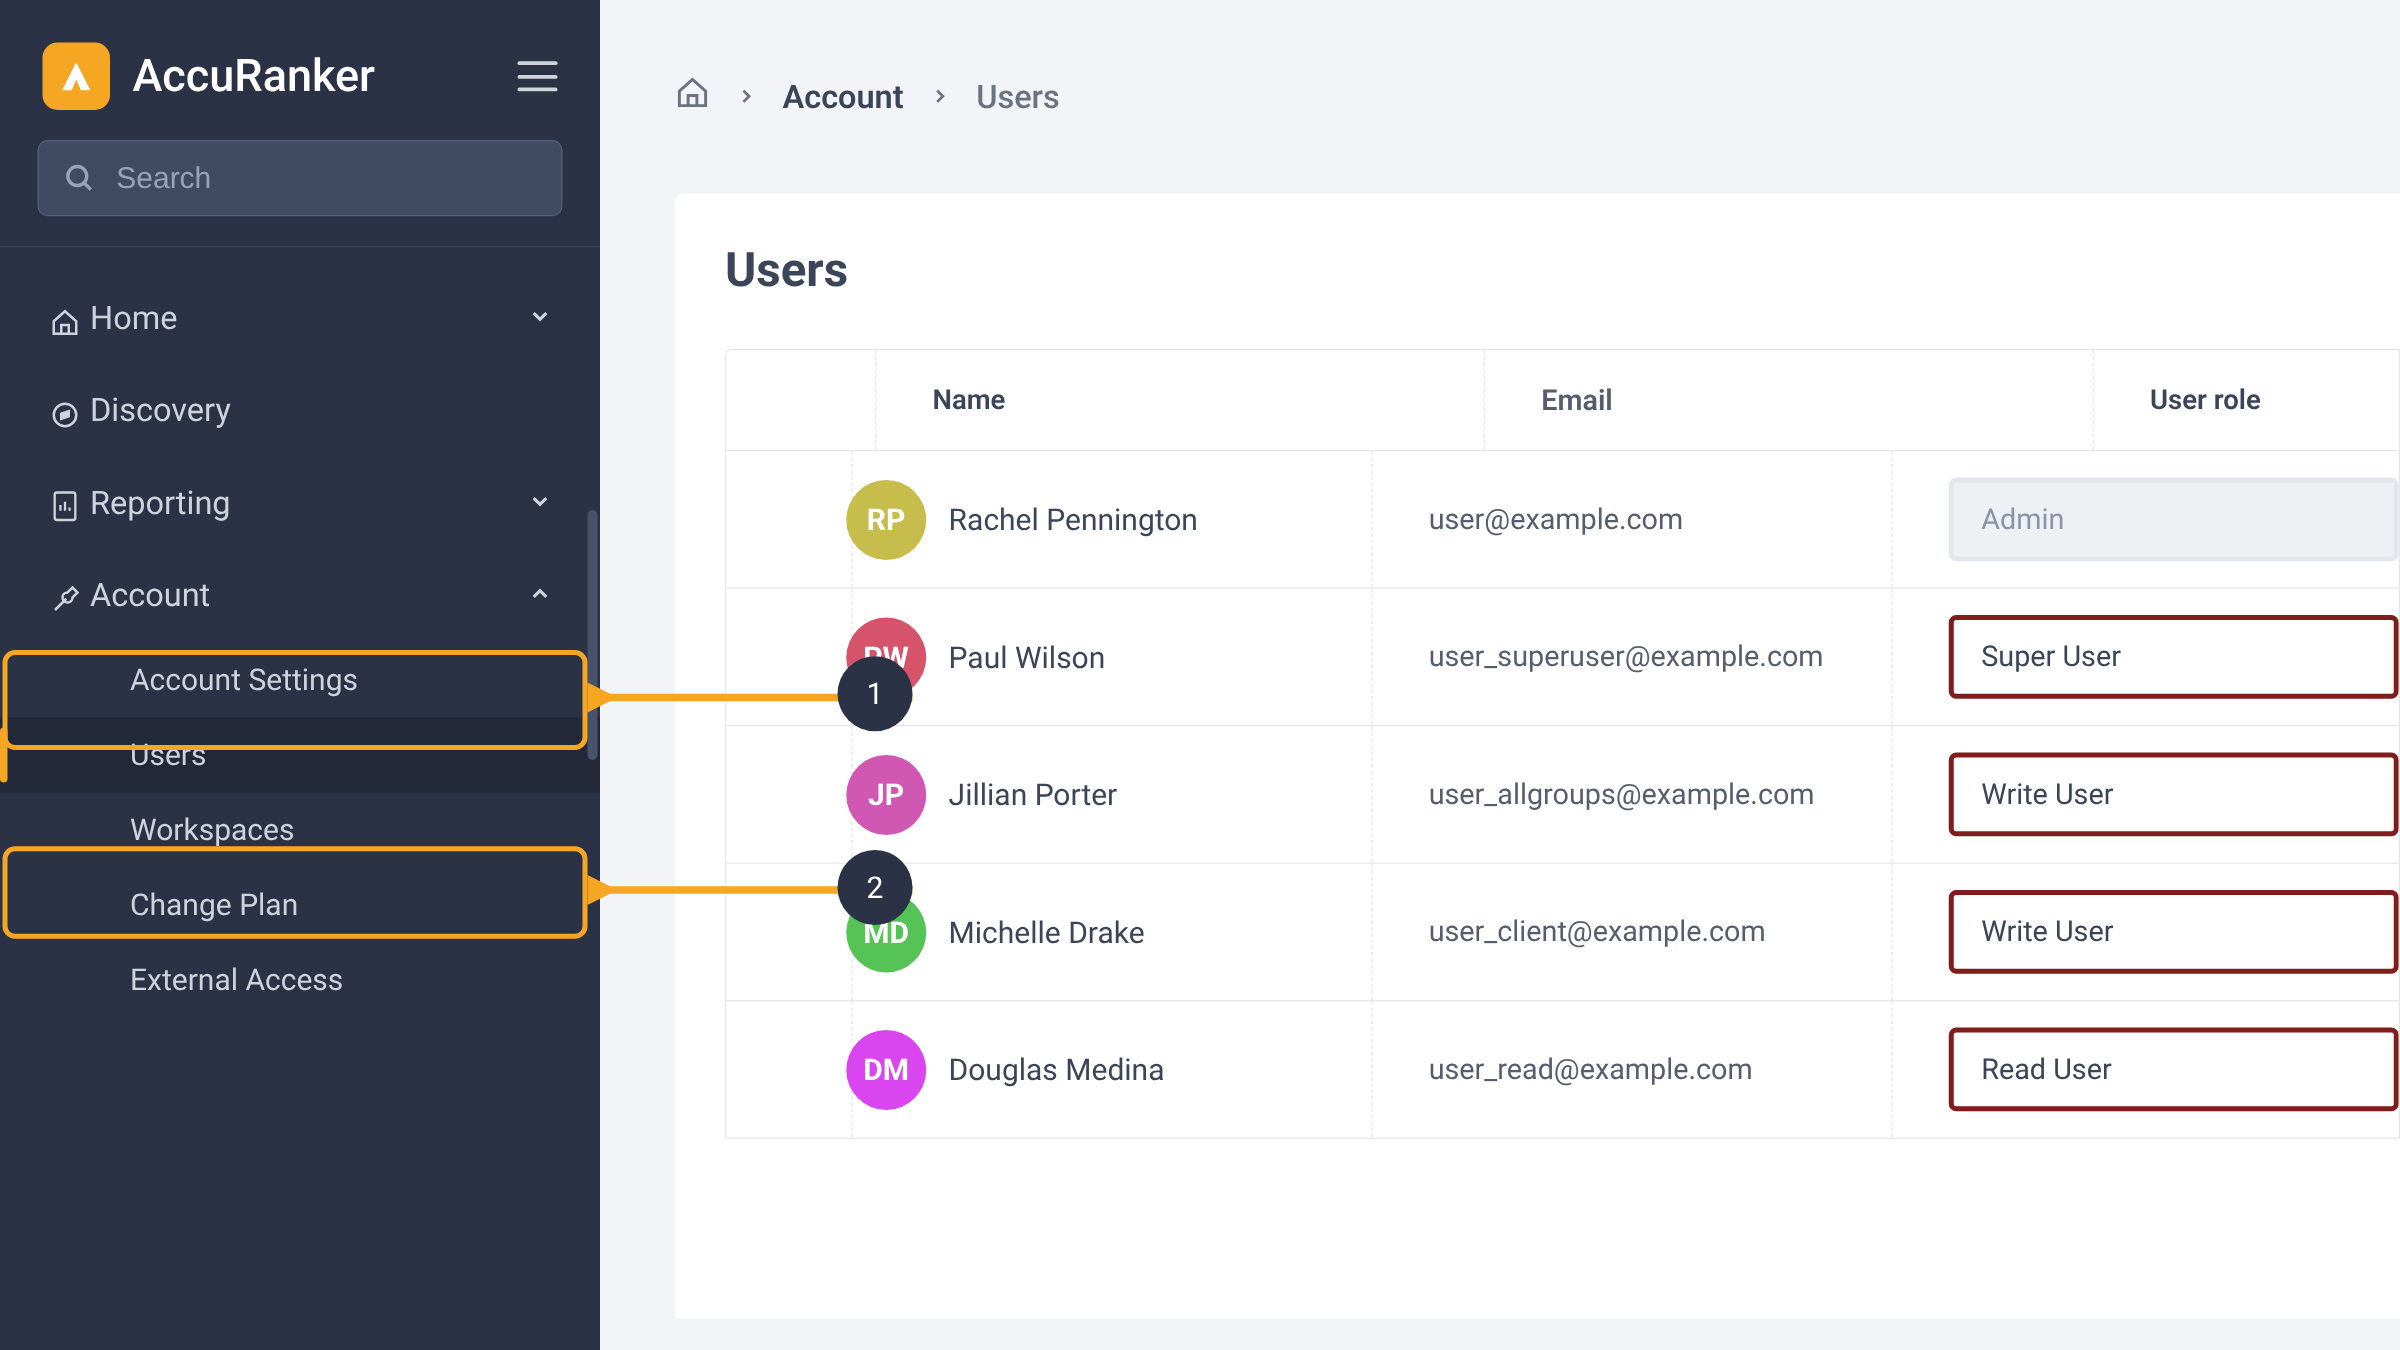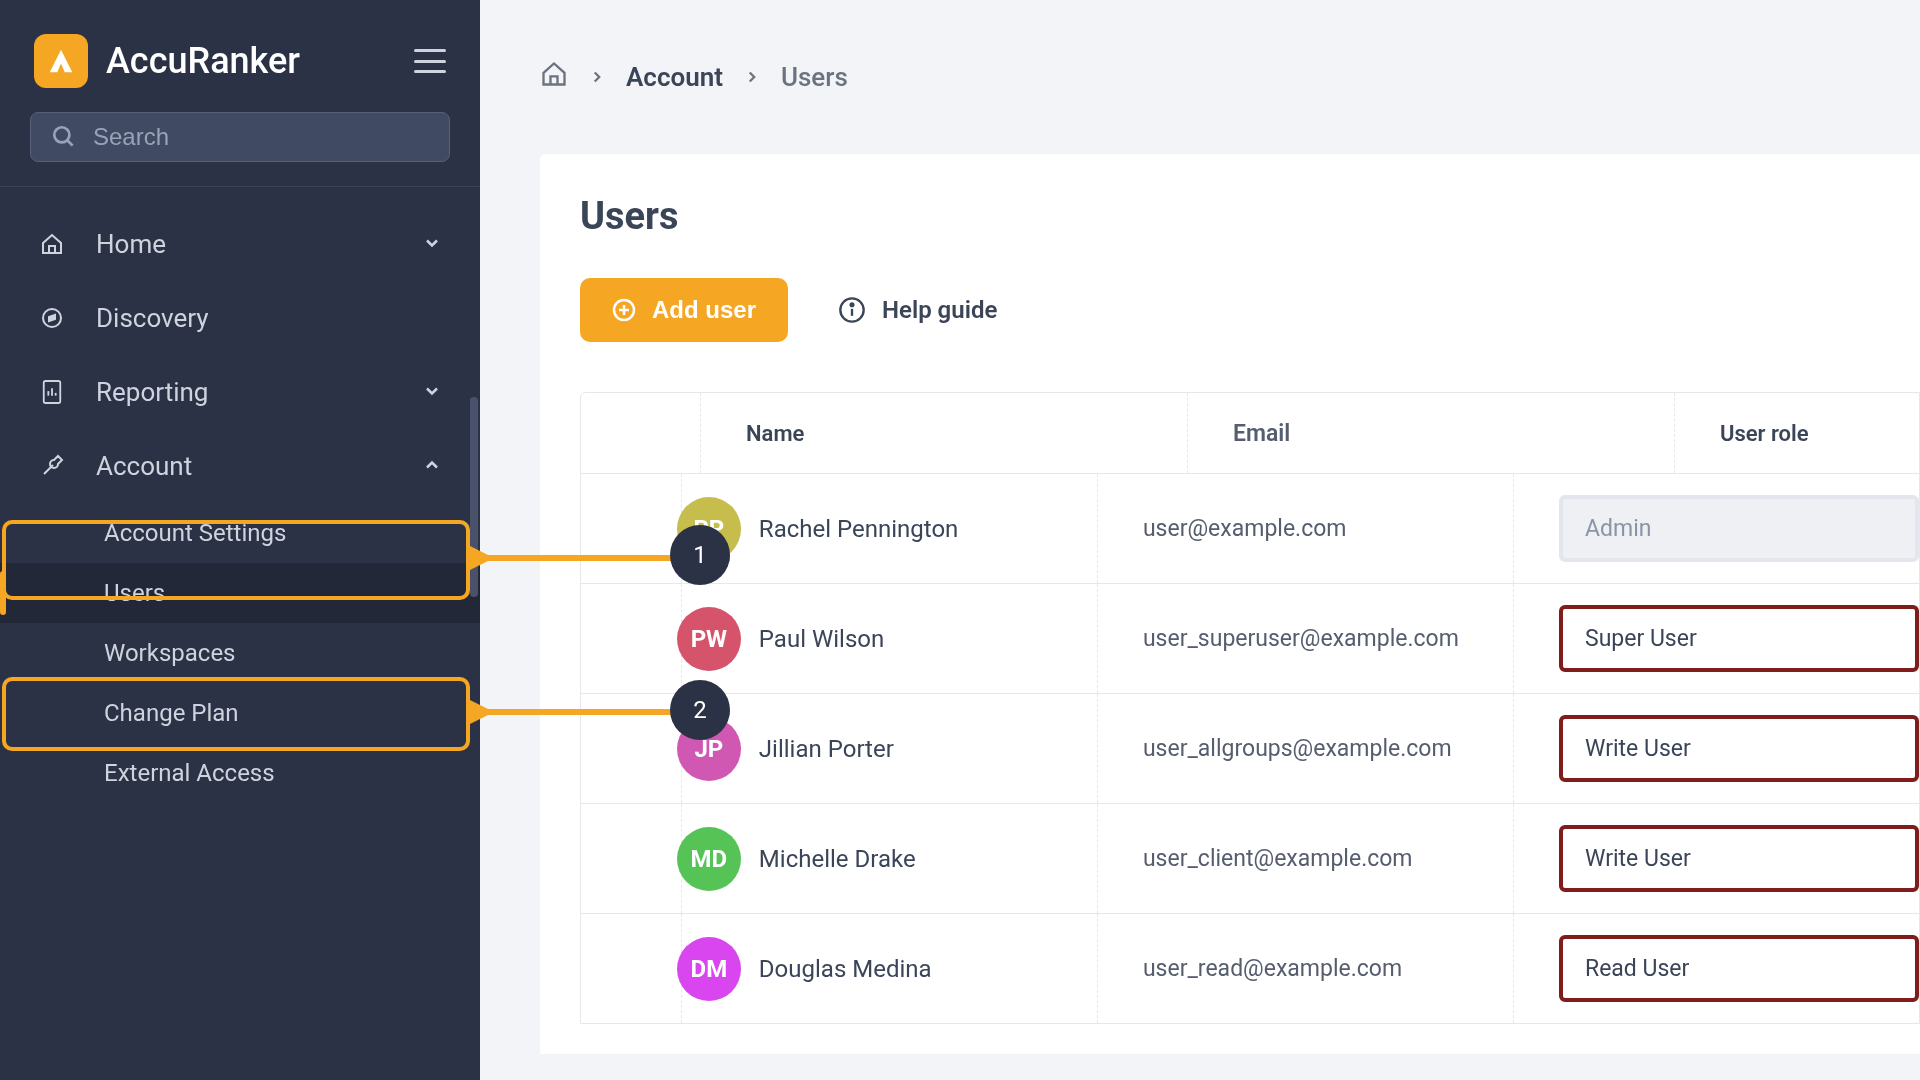--- a/index.html
+++ b/index.html
@@ -34,31 +34,31 @@
     border-radius: 12px;
     display: flex; align-items: center; justify-content: center;
   }
   .brand { font-size: 36px; font-weight: 500; color: #fff; }
   .hamburger { margin-left: auto; width: 32px; height: 24px; display: flex; flex-direction: column; justify-content: space-between; cursor: pointer; }
   .hamburger span { height: 3px; background: #cfd3de; border-radius: 2px; }
   .search-wrap { padding: 0 30px 24px 30px; }
   .search {
     display: flex; align-items: center; gap: 16px;
     background: #404a63; border: 1px solid #56607a;
-    border-radius: 8px; height: 50px; padding: 0 20px;
+    border-radius: 8px; height: 61px; padding: 0 20px;
   }
   .search input {
     flex: 1; background: transparent; border: none; outline: none;
     color: #cfd3de; font-size: 24px;
   }
   .search input::placeholder { color: #9aa2b8; }
   .divider { height: 1px; background: #3a425a; }
   .nav { padding: 20px 0; position: relative; }
   .nav-item {
-    display: flex; align-items: center; gap: 30px;
+    display: flex; align-items: flex-end; gap: 6px;
     padding: 22px 38px; font-size: 26px; color: #cfd3de;
     cursor: pointer; position: relative;
   }
   .nav-icon { width: 28px; display: flex; align-items: center; justify-content: center; }
   .chevron { margin-left: auto; }
   .sub { padding-left: 0; }
   .sub .nav-item { padding: 16px 38px 16px 104px; font-size: 24px; color: #cfd3de; }
   .sub .nav-item.active { background: #232838; }
   .sub .nav-item.active::before {
     content: ""; position: absolute; left: 0; top: 8px; bottom: 8px;
@@ -246,38 +246,20 @@
         <svg width="18" height="18" viewBox="0 0 24 24" fill="none" stroke="#6b7280" stroke-width="3">
             <polyline points="9 6 15 12 9 18"></polyline>
           </svg>
       </span>
       <span class="current">Users</span>
     </div>
 
     <div class="card">
       <h1 class="page-title">Users</h1>
 
-      <div class="actions">
-        <button class="btn-add">
-          <svg width="24" height="24" viewBox="0 0 24 24" fill="none" stroke="#fff" stroke-width="2.5">
-              <circle cx="12" cy="12" r="10"></circle>
-              <line x1="12" y1="7" x2="12" y2="17"></line>
-              <line x1="7" y1="12" x2="17" y2="12"></line>
-            </svg>
-          <span>Add user</span>
-        </button>
-        <div class="help">
-          <svg width="28" height="28" viewBox="0 0 24 24" fill="none" stroke="#3b4558" stroke-width="2">
-              <circle cx="12" cy="12" r="10"></circle>
-              <line x1="12" y1="11" x2="12" y2="17"></line>
-              <circle cx="12" cy="7.5" r="1.2" fill="#3b4558"></circle>
-            </svg>
-          <span>Help guide</span>
-        </div>
-      </div>
 
       <div class="table">
         <div class="row header">
           <div class="col-check"></div>
           <div class="col-name">
               <span>Name</span>
             </div>
           <div class="col-email">
               <span>Email</span>
             </div>

